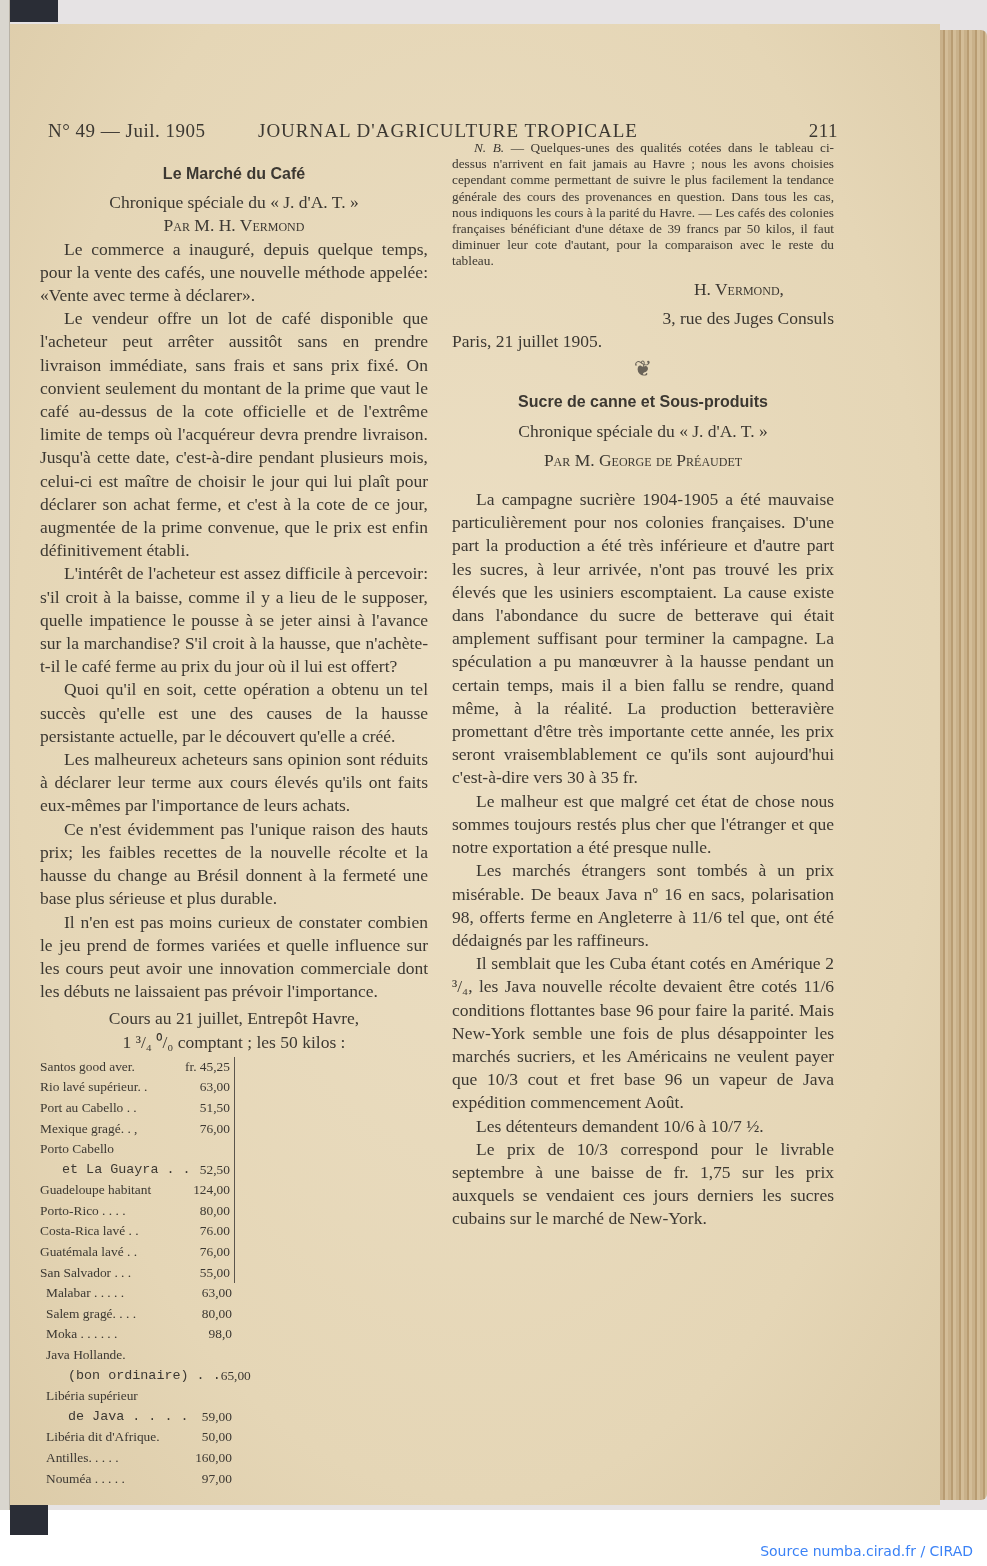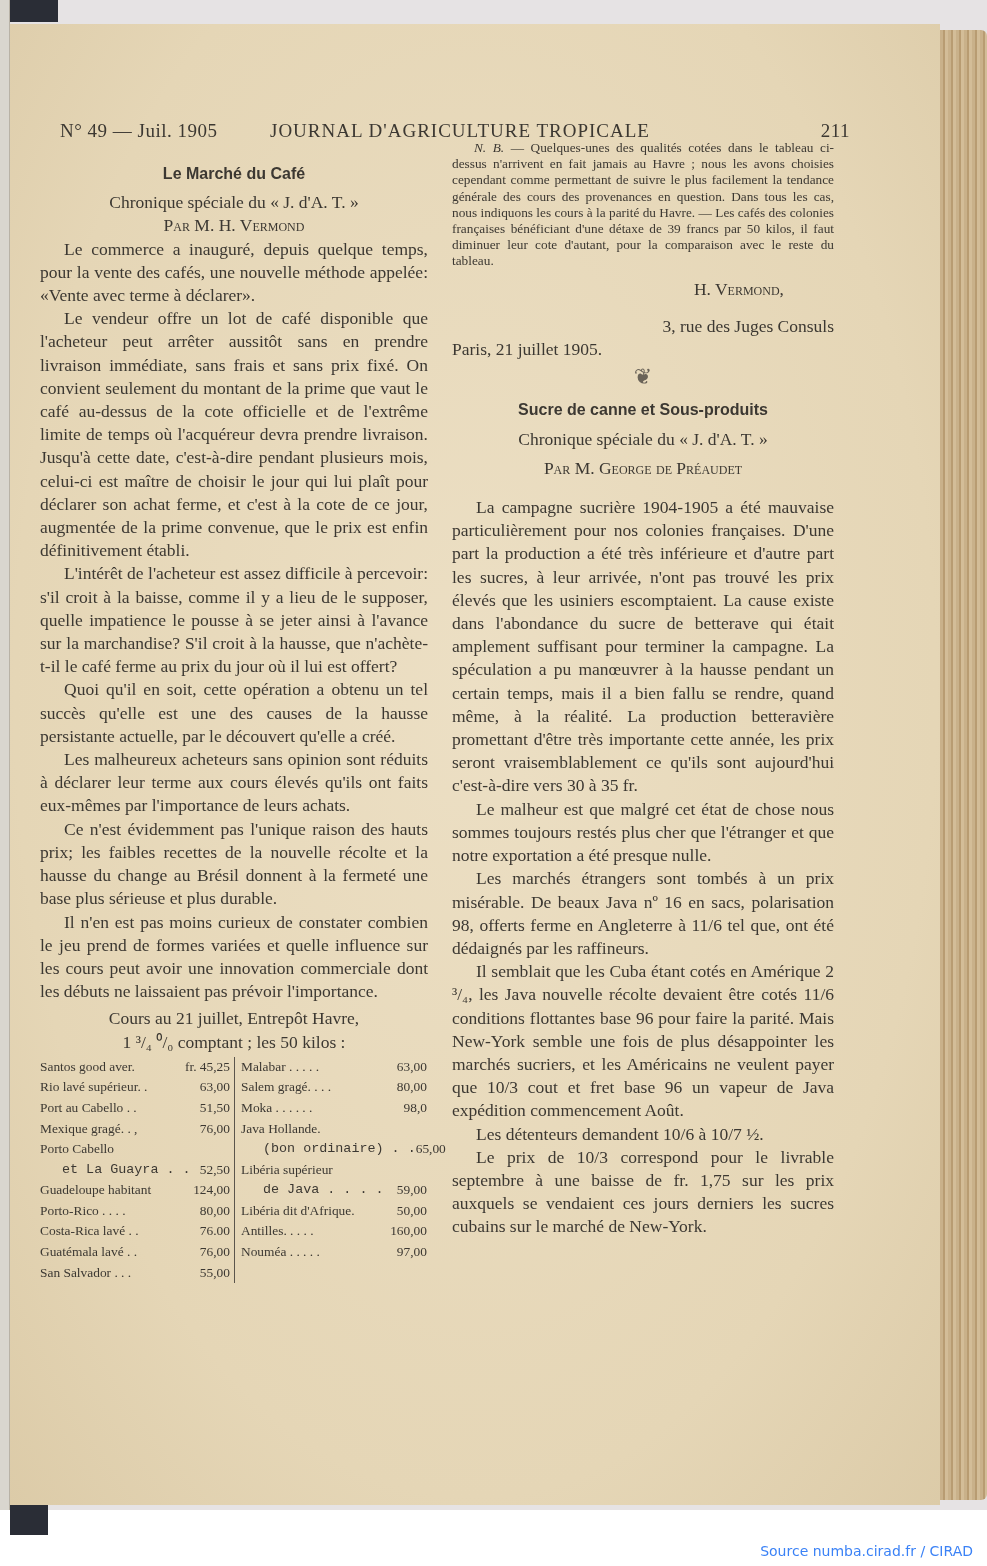--- a/index.html
+++ b/index.html
@@ -23,44 +23,44 @@
     background: #e9dcbf;
     background-image: radial-gradient(ellipse at 50% 45%, #ecdfc4 0%, #e5d6b6 70%, #dccba8 100%);
   }
   .page-stack {
     position: absolute; left: 940px; top: 30px; width: 47px; height: 1470px;
     background: repeating-linear-gradient(90deg, #c9b18a 0px, #c9b18a 3px, #b89c72 3px, #b89c72 5px, #d3bd98 5px, #d3bd98 8px);
     border-radius: 0 6px 6px 0;
   }
   .ink { color: #3c3832; }
   .header {
-    position: absolute; left: 60px; top: 120px; width: 790px; height: 24px;
+    position: absolute; left: 48px; top: 120px; width: 790px; height: 24px;
     font-size: 19px; letter-spacing: 0.5px;
   }
   .header .left { position: absolute; left: 0; top: 0; }
   .header .center { position: absolute; left: 210px; top: 0; letter-spacing: 1px; }
   .header .right { position: absolute; right: 0; top: 0; }
   .col { position: absolute; font-size: 17.5px; line-height: 23.2px; text-align: justify; }
   .col-left { left: 40px; top: 160px; width: 388px; }
   .col-right { left: 452px; top: 140px; width: 382px; }
   .section-title {
     font-family: "Liberation Sans", sans-serif; font-weight: bold; font-size: 16px;
     text-align: center; margin: 2px 0 6px 0;
   }
   .centered { text-align: center; }
   .sc { font-variant: small-caps; }
   p { margin: 0; text-indent: 24px; }
   p.noindent { text-indent: 0; }
   .nb { font-size: 13.3px; line-height: 16.2px; text-indent: 22px; }
   .nb em { font-style: italic; }
   .sig { text-align: right; padding-right: 50px; margin-top: 8px; }
-  .addr { text-align: right; margin-top: 14px; }
+  .addr { text-align: right; margin-top: 6px; }
   .ornament { text-align: center; font-size: 22px; color: #6a6358; margin: 4px 0 10px 0; }
   .table {
-    display: flex; margin-top: 3px; font-size: 13.4px; line-height: 20.6px;
+    display: flex; margin-top: 3px; font-size: 13.4px; line-height: 20.6px; flex-direction: column;
   }
   .table .tcol { width: 193px; }
   .table .tcol.first { border-right: 1.5px solid #5b554c; padding-right: 4px; width: 190px; }
   .table .tcol.second { padding-left: 6px; width: 186px; }
   .trow { display: flex; justify-content: space-between; white-space: nowrap; }
   .trow .lbl.sub { padding-left: 22px; font-family: Liberation Mono, monospace; }
   .trow .val { text-align: right; }
   .footer-source {
     position: absolute; right: 14px; top: 1543px;
     font-family: "DejaVu Sans", sans-serif; font-size: 14px; color: #3b82f6;

